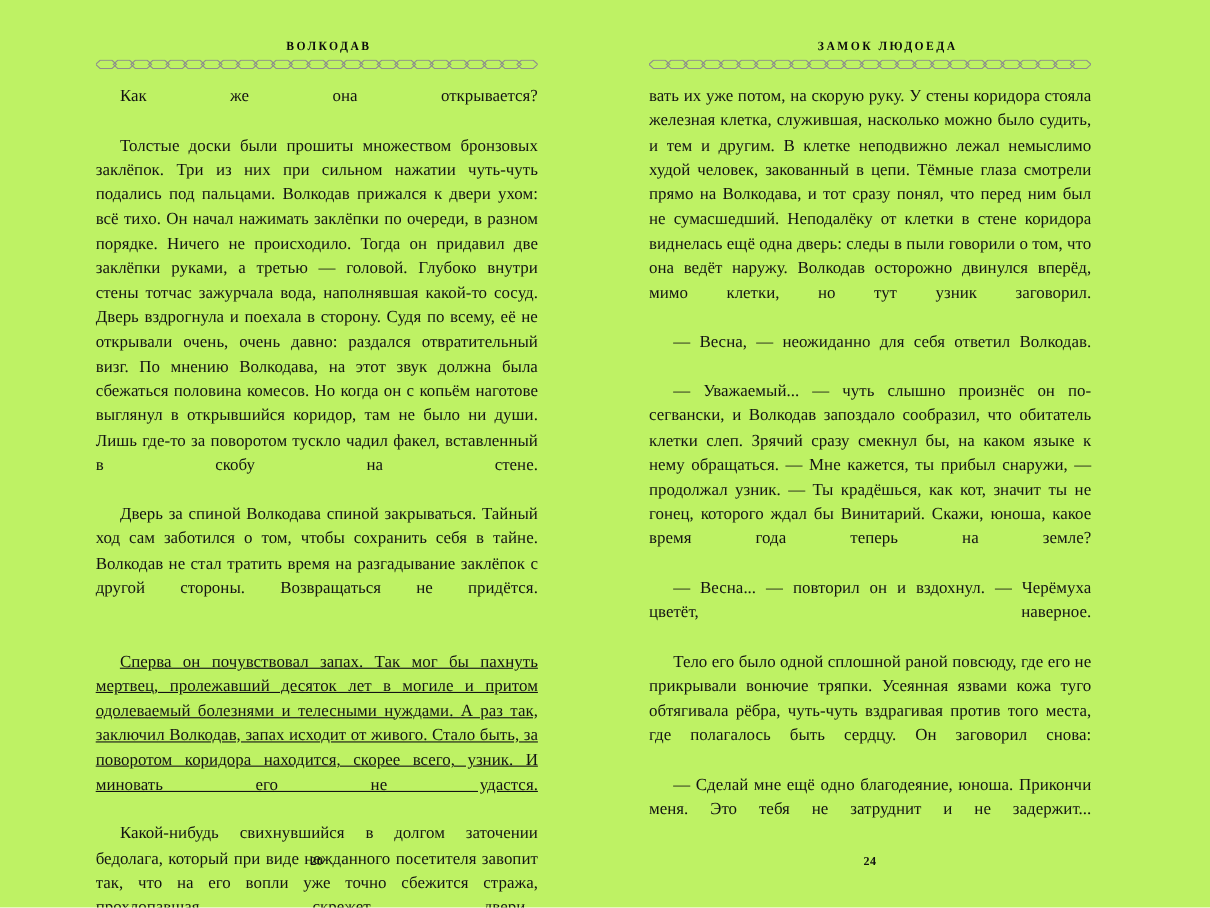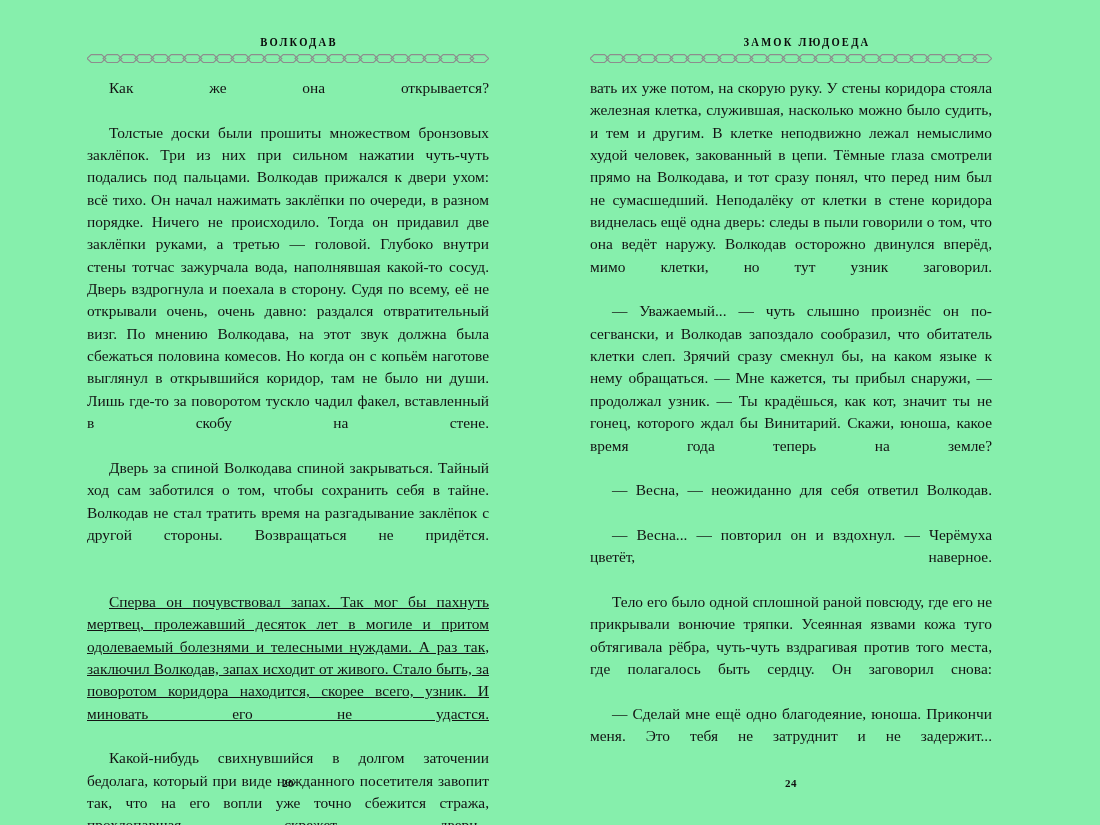--- a/index.html
+++ b/index.html
@@ -12,21 +12,21 @@
     height: 825px;
     font-family: "Liberation Serif", "DejaVu Serif", serif;
     color: #111111;
     overflow: hidden;
   }
 
   .spread {
     position: relative;
     width: 1100px;
     height: 825px;
-    background: #86efac;
+    background: #bef264;
     display: flex;
     justify-content: space-between;
   }
 
   .page {
     position: relative;
     width: 462px;
     height: 825px;
     box-sizing: border-box;
     padding-top: 34px;
@@ -209,22 +209,22 @@
           <use href="#lnk2" x="336"></use> 
             <use href="#lnk2" x="352"></use> 
             <use href="#lnk2" x="368"></use>
           <use href="#lnk2" x="383"></use>
         </g>
       </svg>
     </div>
 
     <div class="column">
       <p class="noindent">вать их уже потом, на скорую руку. У стены коридора стояла железная клетка, служившая, насколько можно было судить, и тем и другим. В клетке неподвижно лежал немыслимо худой человек, закованный в цепи. Тёмные глаза смотрели прямо на Волкодава, и тот сразу понял, что перед ним был не сумасшедший. Неподалёку от клетки в стене коридора виднелась ещё одна дверь: следы в пыли говорили о том, что она ведёт наружу. Волкодав осторожно двинулся вперёд, мимо клетки, но тут узник заговорил.</p>
+      <p>— Весна, — неожиданно для себя ответил Волкодав.</p>
       <p>— Уважаемый... — чуть слышно произнёс он по-сегвански, и Волкодав запоздало сообразил, что обитатель клетки слеп. Зрячий сразу смекнул бы, на каком языке к нему обращаться. — Мне кажется, ты прибыл снаружи, — продолжал узник. — Ты крадёшься, как кот, значит ты не гонец, которого ждал бы Винитарий. Скажи, юноша, какое время года теперь на земле?</p>
-      <p>— Весна, — неожиданно для себя ответил Волкодав.</p>
       <p>— Весна... — повторил он и вздохнул. — Черёмуха цветёт, наверное.</p>
       <p>Тело его было одной сплошной раной повсюду, где его не прикрывали вонючие тряпки. Усеянная язвами кожа туго обтягивала рёбра, чуть-чуть вздрагивая против того места, где полагалось быть сердцу. Он заговорил снова:</p>
       <p>— Сделай мне ещё одно благодеяние, юноша. Прикончи меня. Это тебя не затруднит и не задержит...</p>
 
     </div>
 
     <div class="folio">24</div>
   </div>
 
   <div class="gutter-shadow"></div>

